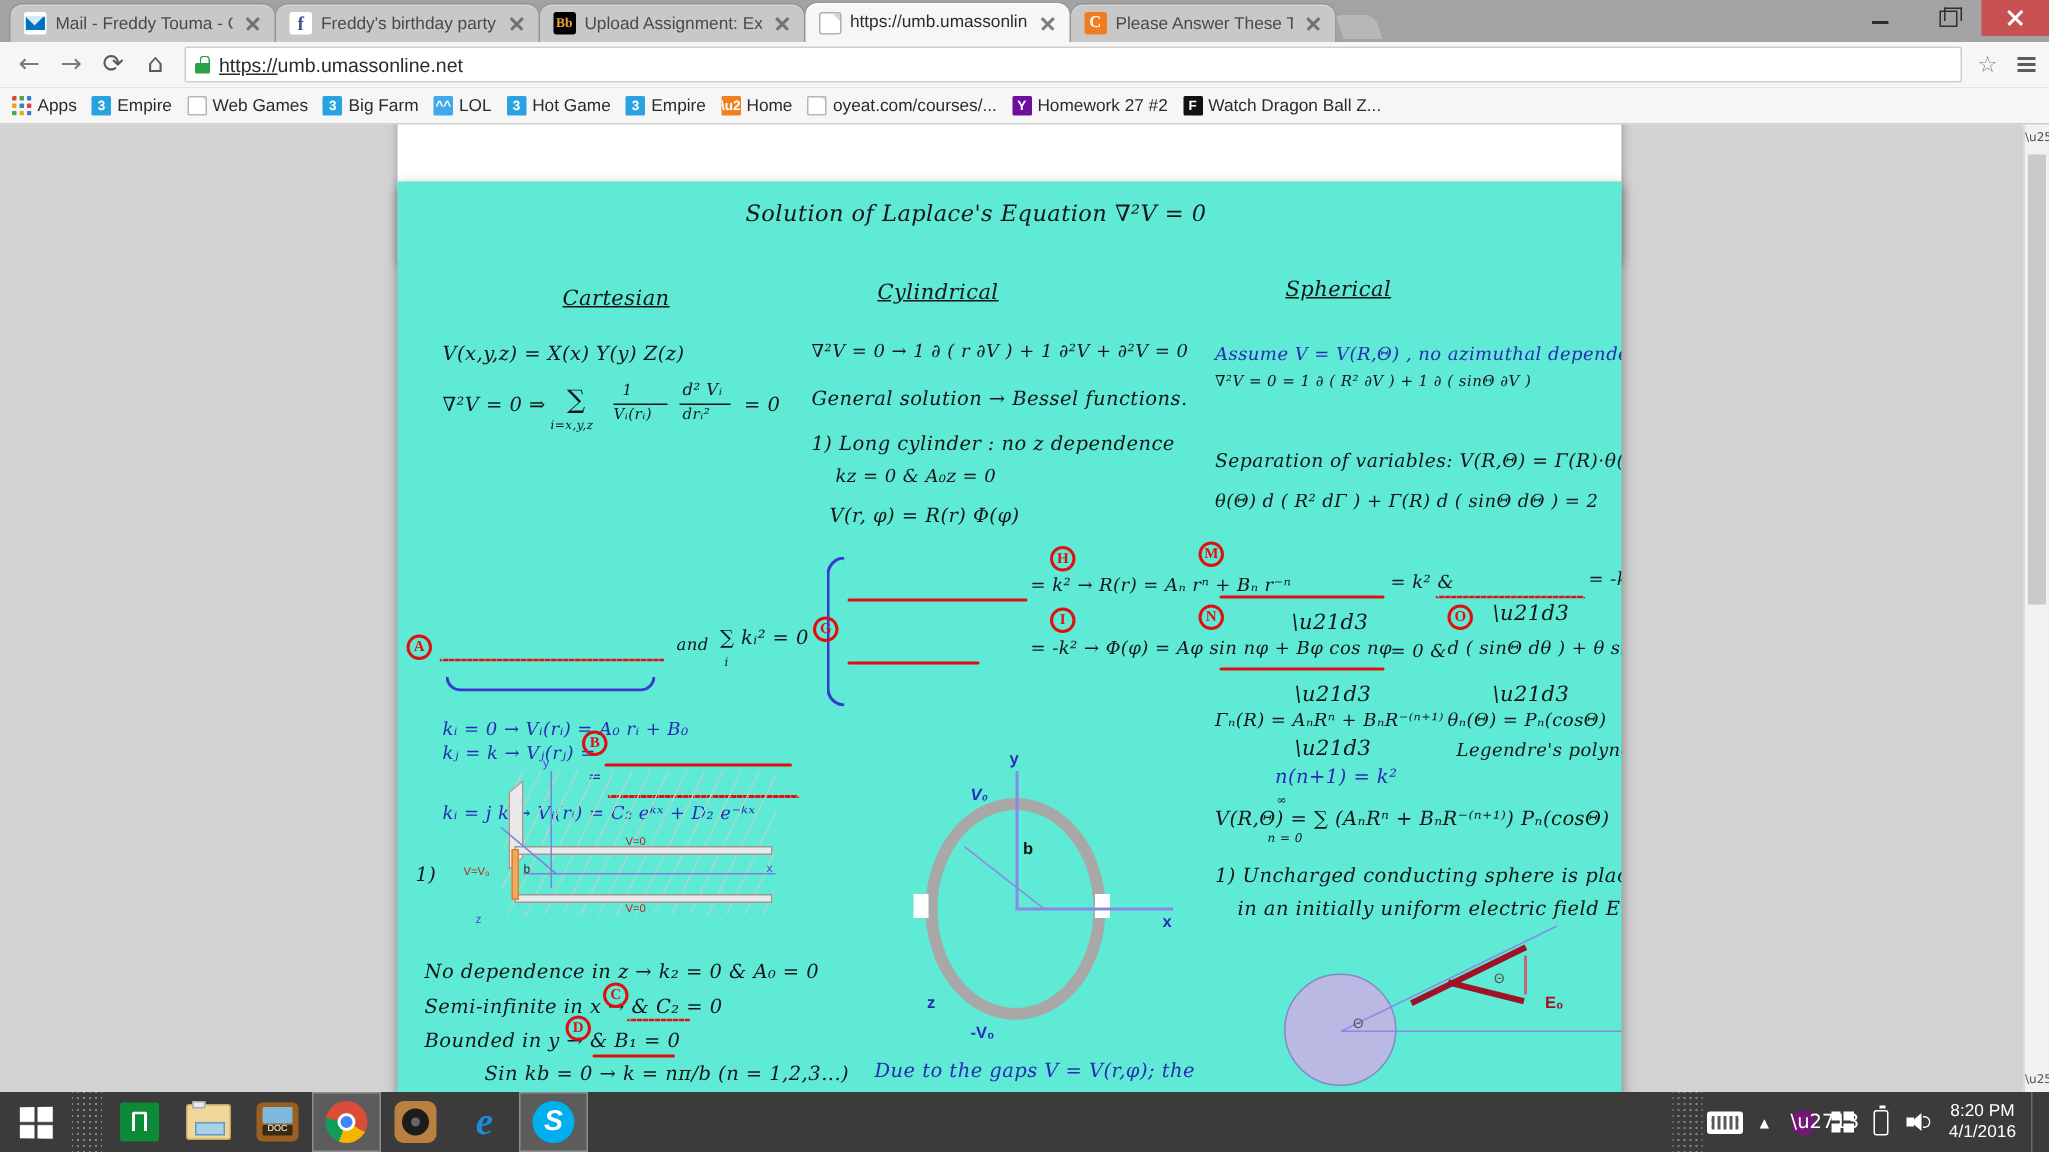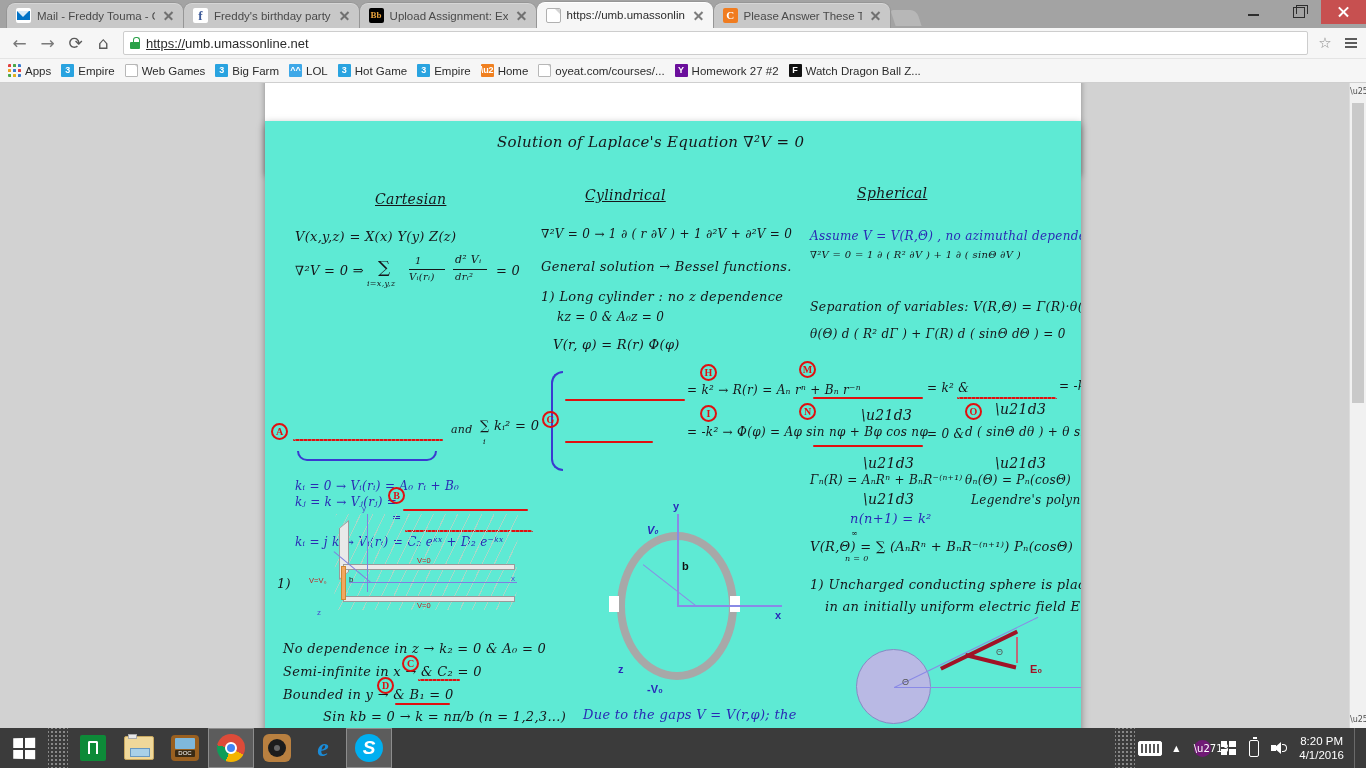--- a/index.html
+++ b/index.html
@@ -580,21 +580,21 @@
         <div class="lab" style="left:23px; top:157px;">z</div>
         <div class="lab" style="left:52px; top:18px;font-style:italic;">V₀</div>
         <div class="lab" style="left:52px; top:177px;">-V₀</div>
         <div class="lab" style="left:87px; top:54px; color:#111;">b</div>
       </div>
       <div class="hw blue" style="left:318px; top:586px; font-size:13px;">Due to the gaps V = V(r,φ); the</div>
 
       <div class="hw blue" style="left:545px; top:108px; font-size:12px;">Assume   V = V(R,Θ) , no azimuthal dependence</div>
       <div class="hw" style="left:545px; top:128px; font-size:10px;">∇²V = 0 =  1  ∂  ( R² ∂V ) +     1      ∂  ( sinΘ ∂V )</div>
       <div class="hw" style="left:545px; top:178px; font-size:12.5px;">Separation of variables:  V(R,Θ) = Γ(R)·θ(Θ)</div>
-      <div class="hw" style="left:545px; top:206px; font-size:12px;">θ(Θ)  d  ( R² dΓ ) +   Γ(R)    d  ( sinΘ dΘ ) = 0</div>
+      <div class="hw" style="left:545px; top:206px; font-size:12px;">θ(Θ)  d  ( R² dΓ ) +   Γ(R)    d  ( sinΘ dΘ ) = 2</div>
 
       <div class="circ" style="left:534px; top:240px;">M</div>
       <div class="hline" style="left:548px; top:276px; width:110px;"></div>
       <div class="hw" style="left:662px; top:260px; font-size:12px;">= k²  &amp;</div>
       <div class="hline dotted" style="left:692px; top:276px; width:100px;"></div>
       <div class="hw" style="left:794px; top:258px; font-size:12px;">= -k²</div>
 
       <div class="circ" style="left:534px; top:282px;">N</div>
       <div class="hw" style="left:596px; top:286px; font-size:14px;">\u21d3</div>
       <div class="hline" style="left:548px; top:324px; width:110px;"></div>
@@ -689,21 +689,21 @@
 
     <div class="tray">
       <div class="tb-grip"></div>
       <div class="trayicon">
         <span style="width:24px;height:15px;border:1.5px solid #fff;border-radius:2px;display:block;position:relative;background:#fff;">
           <span style="position:absolute;left:2px;top:2px;right:2px;bottom:2px;background:repeating-linear-gradient(90deg,#3b3b3b 0 2px,#fff 2px 4px),repeating-linear-gradient(0deg,#3b3b3b 0 2px,#fff 2px 4px);background-size:4px 4px;opacity:.85;"></span>
         </span>
       </div>
       <div class="trayicon" style="font-size:8px;">▲</div>
       <div class="trayicon">
-        <span style="width:17px;height:17px;border-radius:50%;background:#701a75;display:block;position:relative;color:#fff;font-size:10px;line-height:17px;text-align:center;">\u2713</span>
+        <span style="width:17px;height:17px;border-radius:50%;background:#701a75;display:block;position:relative;color:#fff;font-size:13px;line-height:17px;text-align:center;">\u2713</span>
       </div>
       <div class="trayicon">
         <span style="width:15px;height:14px;display:grid;grid-template-columns:1fr 1fr;grid-template-rows:1fr 1fr;gap:1.5px;">
           <i style="background:#fff;display:block;"></i>
             <i style="background:#fff;display:block;"></i>
           <i style="background:#fff;display:block;"></i>
             <i style="background:#fff;display:block;"></i>
         </span>
       </div>
       <div class="trayicon">

